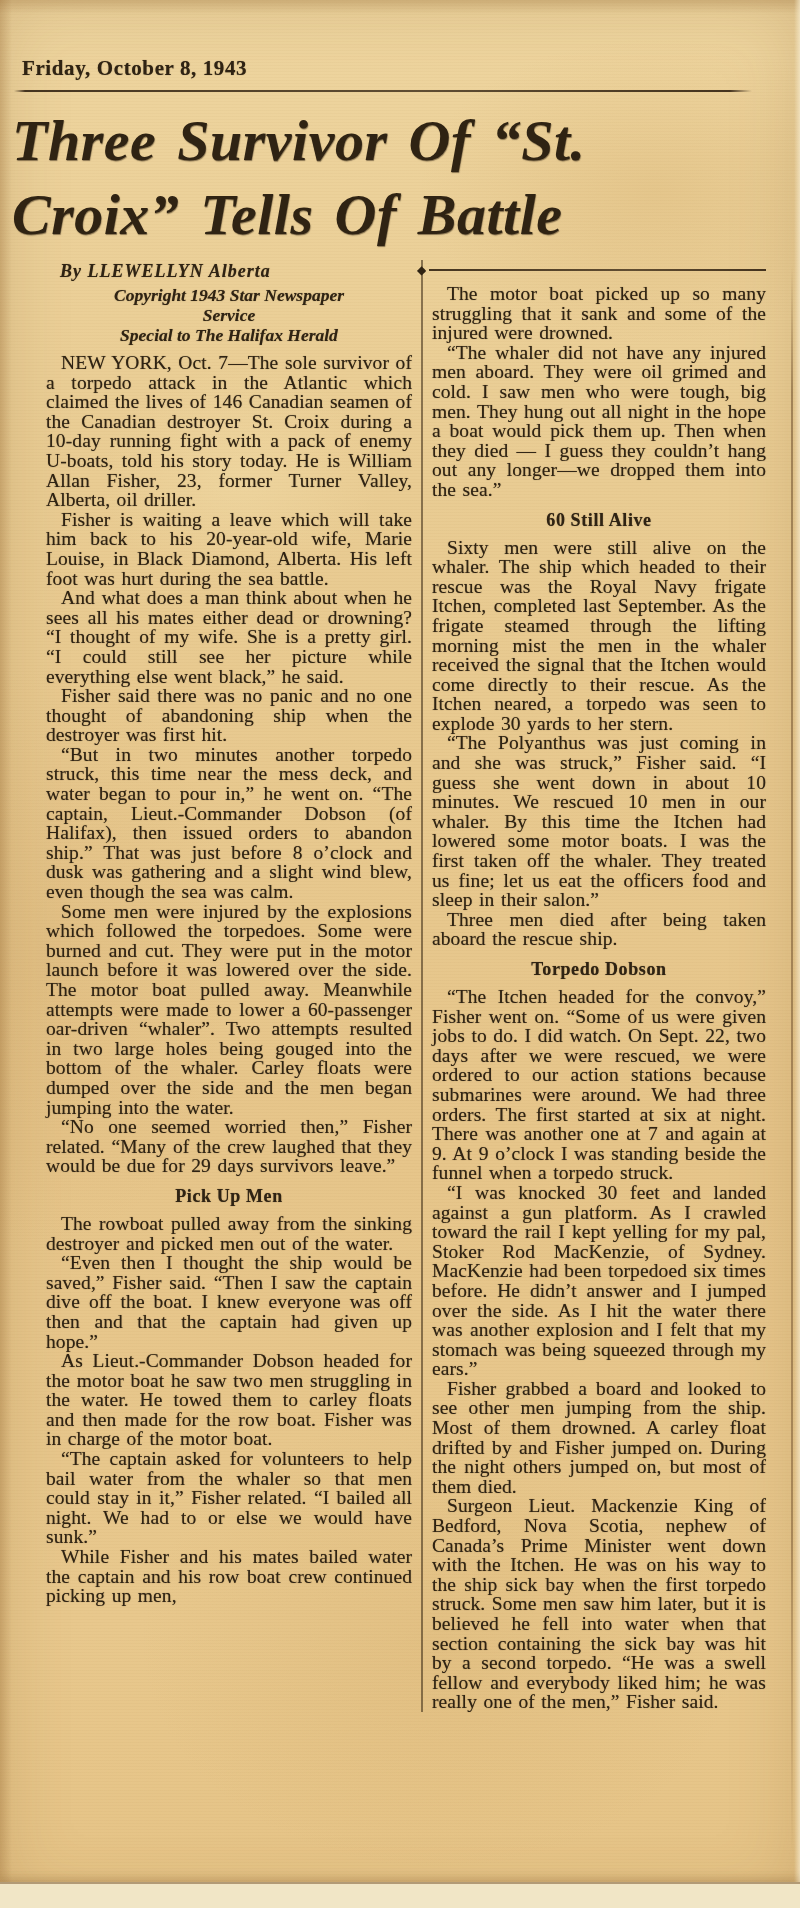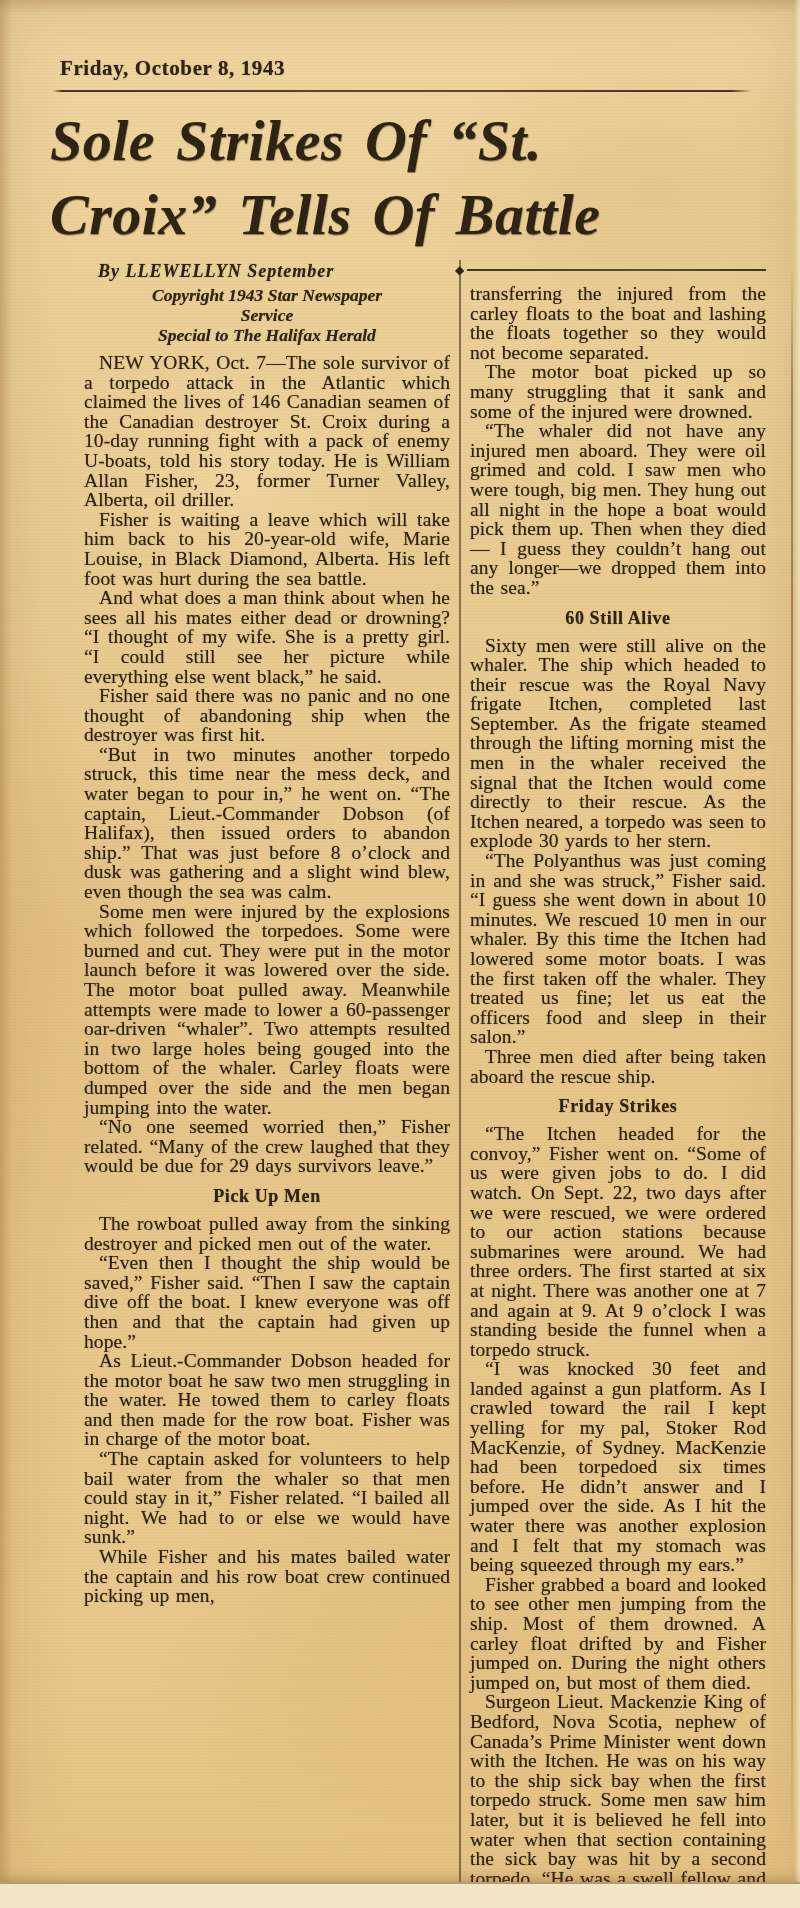--- a/index.html
+++ b/index.html
@@ -13,21 +13,20 @@
     font-family:"Liberation Serif","DejaVu Serif",serif;
     background-color:var(--paper,#e8ca90);
     background-image:
       radial-gradient(ellipse 340px 220px at 82% 10%, rgba(198,152,82,0.20), rgba(198,152,82,0) 70%),
       radial-gradient(ellipse 260px 420px at 6% 50%, rgba(196,150,86,0.16), rgba(196,150,86,0) 70%),
       radial-gradient(ellipse 420px 320px at 55% 86%, rgba(188,142,72,0.14), rgba(188,142,72,0) 72%),
       radial-gradient(ellipse 200px 160px at 30% 25%, rgba(246,228,178,0.35), rgba(246,228,178,0) 70%),
       repeating-linear-gradient(0deg, rgba(158,118,58,0.045) 0 1px, rgba(0,0,0,0) 1px 3px),
       linear-gradient(180deg,#eed59f 0%,#e9cc93 25%,#e6c58a 60%,#e8c88d 85%,#e5c386 100%);
     box-shadow:inset 0 0 70px rgba(128,88,38,0.22);
-    padding-left:38px;
   }
   .edge-top{position:absolute;top:0;left:0;right:0;height:14px;
     background:linear-gradient(180deg,rgba(142,96,42,0.25),rgba(142,96,42,0));pointer-events:none;}
   .edge-left{position:absolute;top:0;left:0;bottom:0;width:12px;
     background:linear-gradient(90deg,rgba(142,96,42,0.28),rgba(142,96,42,0));pointer-events:none;}
   .edge-right{position:absolute;top:0;right:0;bottom:0;width:6px;
     background:linear-gradient(270deg,rgba(250,240,212,0.65),rgba(250,240,212,0));pointer-events:none;}
   .right-edge-line{position:absolute;right:7px;top:265px;bottom:55px;width:2px;
     background:linear-gradient(180deg,rgba(85,55,24,0) 0,rgba(85,55,24,0.45) 8%,rgba(85,55,24,0.40) 80%,rgba(85,55,24,0) 100%);
     pointer-events:none;}
@@ -86,25 +85,25 @@
 
 <div class="paper">
   <div class="edge-top"></div>
   <div class="edge-left"></div>
   <div class="edge-right"></div>
   <div class="right-edge-line"></div>
 
   <div class="dateline">Friday, October 8, 1943</div>
   <div class="top-rule"></div>
 
-  <h1 class="headline"><span>Sole Strikes Of “St.</span><br><span>Croix” Tells Of Battle</span></h1>
+  <h1 class="headline"><span>Three Survivor Of “St.</span><br><span>Croix” Tells Of Battle</span></h1>
 
   <div class="columns">
     <div class="col-left">
-        <p class="byline">By LLEWELLYN September</p>
+        <p class="byline">By LLEWELLYN Alberta</p>
         <p class="credit">Copyright 1943 Star Newspaper Service</p>
         <p class="credit">Special to The Halifax Herald</p>
         <p class="para">NEW YORK, Oct. 7—The sole survivor of a torpedo attack in the Atlantic which claimed the lives of 146 Canadian seamen of the Canadian destroyer St. Croix during a 10-day running fight with a pack of enemy U-boats, told his story today. He is William Allan Fisher, 23, former Turner Valley, Alberta, oil driller.</p>
         <p class="para">Fisher is waiting a leave which will take him back to his 20-year-old wife, Marie Louise, in Black Diamond, Alberta. His left foot was hurt during the sea battle.</p>
         <p class="para">And what does a man think about when he sees all his mates either dead or drowning? “I thought of my wife. She is a pretty girl. “I could still see her picture while everything else went black,” he said.</p>
         <p class="para">Fisher said there was no panic and no one thought of abandoning ship when the destroyer was first hit.</p>
         <p class="para">“But in two minutes another torpedo struck, this time near the mess deck, and water began to pour in,” he went on. “The captain, Lieut.-Commander Dobson (of Halifax), then issued orders to abandon ship.” That was just before 8 o’clock and dusk was gathering and a slight wind blew, even though the sea was calm.</p>
         <p class="para">Some men were injured by the explosions which followed the torpedoes. Some were burned and cut. They were put in the motor launch before it was lowered over the side. The motor boat pulled away. Meanwhile attempts were made to lower a 60-passenger oar-driven “whaler”. Two attempts resulted in two large holes being gouged into the bottom of the whaler. Carley floats were dumped over the side and the men began jumping into the water.</p>
         <p class="para">“No one seemed worried then,” Fisher related. “Many of the crew laughed that they would be due for 29 days survivors leave.”</p>
         <h3 class="subhead">Pick Up Men</h3>
@@ -113,28 +112,27 @@
         <p class="para">As Lieut.-Commander Dobson headed for the motor boat he saw two men struggling in the water. He towed them to carley floats and then made for the row boat. Fisher was in charge of the motor boat.</p>
         <p class="para">“The captain asked for volunteers to help bail water from the whaler so that men could stay in it,” Fisher related. “I bailed all night. We had to or else we would have sunk.”</p>
         <p class="para">While Fisher and his mates bailed water the captain and his row boat crew continued picking up men,</p>
       </div>
     <div class="col-right">
       <div class="diamond-rule">
         <span class="diamond">◆</span>
         <span class="ruleline"></span>
       </div>
       <div>
-          <p class="para noindent">transferring the injured from the carley floats to the boat and lashing the floats together so they would not become separated.</p>
           <p class="para">The motor boat picked up so many struggling that it sank and some of the injured were drowned.</p>
           <p class="para">“The whaler did not have any injured men aboard. They were oil grimed and cold. I saw men who were tough, big men. They hung out all night in the hope a boat would pick them up. Then when they died — I guess they couldn’t hang out any longer—we dropped them into the sea.”</p>
           <h3 class="subhead">60 Still Alive</h3>
           <p class="para">Sixty men were still alive on the whaler. The ship which headed to their rescue was the Royal Navy frigate Itchen, completed last September. As the frigate steamed through the lifting morning mist the men in the whaler received the signal that the Itchen would come directly to their rescue. As the Itchen neared, a torpedo was seen to explode 30 yards to her stern.</p>
           <p class="para">“The Polyanthus was just coming in and she was struck,” Fisher said. “I guess she went down in about 10 minutes. We rescued 10 men in our whaler. By this time the Itchen had lowered some motor boats. I was the first taken off the whaler. They treated us fine; let us eat the officers food and sleep in their salon.”</p>
           <p class="para">Three men died after being taken aboard the rescue ship.</p>
-          <h3 class="subhead">Friday Strikes</h3>
+          <h3 class="subhead">Torpedo Dobson</h3>
           <p class="para">“The Itchen headed for the convoy,” Fisher went on. “Some of us were given jobs to do. I did watch. On Sept. 22, two days after we were rescued, we were ordered to our action stations because submarines were around. We had three orders. The first started at six at night. There was another one at 7 and again at 9. At 9 o’clock I was standing beside the funnel when a torpedo struck.</p>
           <p class="para">“I was knocked 30 feet and landed against a gun platform. As I crawled toward the rail I kept yelling for my pal, Stoker Rod MacKenzie, of Sydney. MacKenzie had been torpedoed six times before. He didn’t answer and I jumped over the side. As I hit the water there was another explosion and I felt that my stomach was being squeezed through my ears.”</p>
           <p class="para">Fisher grabbed a board and looked to see other men jumping from the ship. Most of them drowned. A carley float drifted by and Fisher jumped on. During the night others jumped on, but most of them died.</p>
           <p class="para">Surgeon Lieut. Mackenzie King of Bedford, Nova Scotia, nephew of Canada’s Prime Minister went down with the Itchen. He was on his way to the ship sick bay when the first torpedo struck. Some men saw him later, but it is believed he fell into water when that section containing the sick bay was hit by a second torpedo. “He was a swell fellow and everybody liked him; he was really one of the men,” Fisher said.</p>
         </div>
     </div>
   </div>
 
   <div class="bottom-edge"></div>
 </div>

